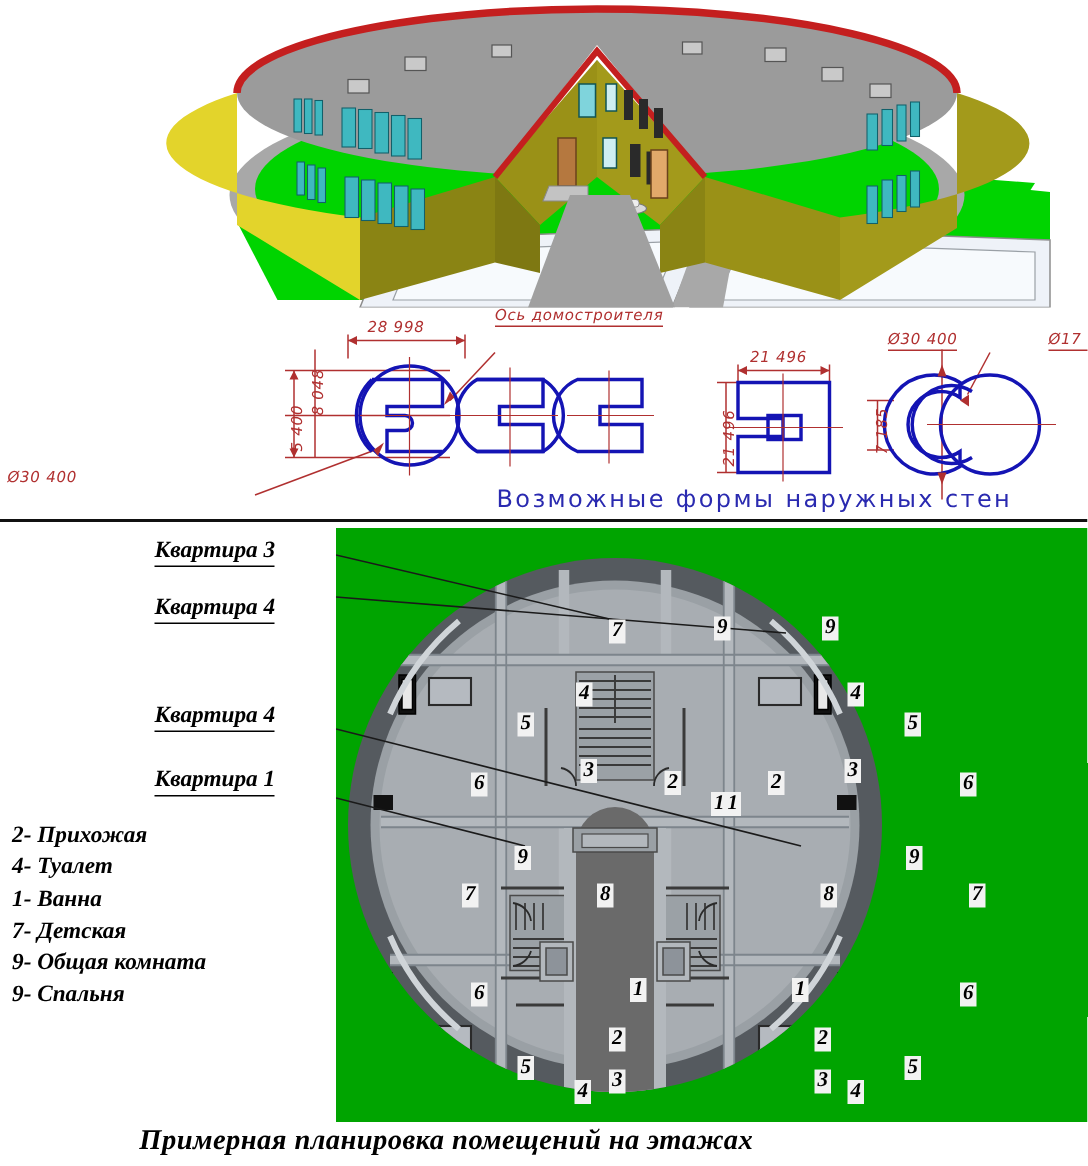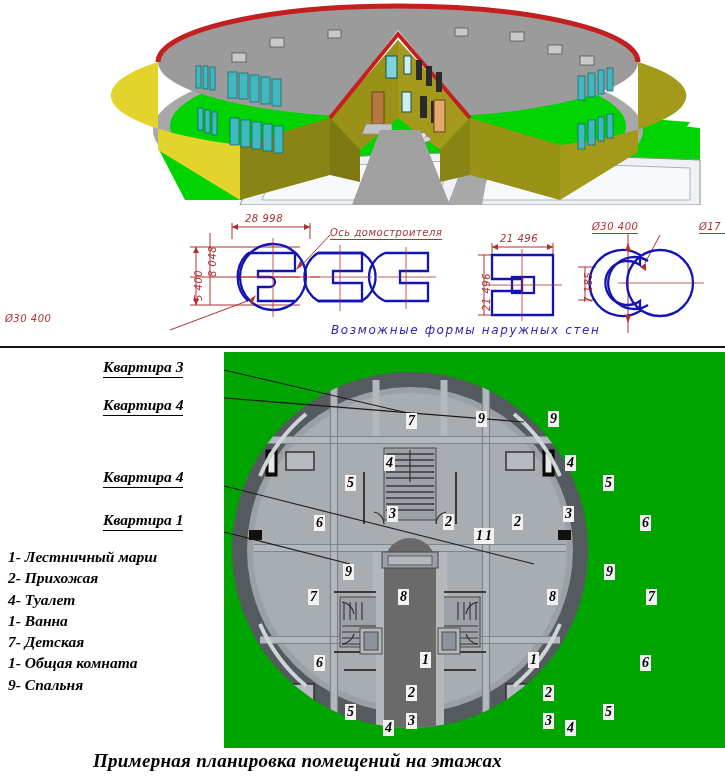--- a/index.html
+++ b/index.html
@@ -10,21 +10,21 @@
   
   #render3d{left:0;top:0;width:725px;height:205px;}
 
   
   #cad{left:0;top:205px;width:725px;height:142px;}
   .cadtext{position:absolute;color:#b03030;font-family:"DejaVu Sans",sans-serif;
            font-style:italic;font-size:10px;letter-spacing:.5px;white-space:nowrap;}
   .cadtext.u{border-bottom:1px solid #b03030;padding-bottom:1px;}
   .cadtext.vert{transform-origin:0 0;}
   #cadcaption{position:absolute;color:#2a2ab0;font-family:"DejaVu Sans",sans-serif;
-              font-style:italic;font-size:12px;letter-spacing:1.6px;white-space:nowrap;}
+              font-size:16px;letter-spacing:1.6px;white-space:nowrap;}
   #divider{position:absolute;left:0;top:346px;width:725px;height:2px;background:#111;}
 
   
   #planwrap{left:0;top:348px;width:725px;height:417px;}
   #greenpanel{position:absolute;left:224px;top:4px;width:501px;height:396px;background:#00a400;}
 
   .apt{position:absolute;font-weight:bold;font-style:italic;font-size:15.5px;
        color:#000;white-space:nowrap;font-family:"Liberation Serif",serif;
        border-bottom:1.6px solid #000;padding-bottom:1px;}
 
@@ -217,21 +217,21 @@
         <polygon points="553,42 547,39 547,45"></polygon>
       <polygon points="628,38 625,46 631,46"></polygon>
         <polygon points="628,118 625,110 631,110"></polygon>
       <polygon points="646,58 640,62 646,66"></polygon>
     </g>
   </svg>
 
   <span class="cadtext vert" style="left:193px;top:96px;transform:rotate(-90deg);">5 400</span>
   <span class="cadtext vert" style="left:207px;top:72px;transform:rotate(-90deg);">8 048</span>
   <span class="cadtext" style="left:245px;top:8px;">28 998</span>
-  <span class="cadtext u" style="left:330px;top:22px;">Ось домостроителя</span>
+  <span class="cadtext u" style="left:330px;top:0;">Ось домостроителя</span>
   <span class="cadtext" style="left:5px;top:108px;">Ø30 400</span>
   <span class="cadtext" style="left:500px;top:28px;">21 496</span>
   <span class="cadtext vert" style="left:481px;top:106px;transform:rotate(-90deg);">21 496</span>
   <span class="cadtext vert" style="left:583px;top:98px;transform:rotate(-90deg);">7 185</span>
   <span class="cadtext u" style="left:592px;top:16px;">Ø30 400</span>
   <span class="cadtext u" style="left:663px;top:16px;margin-left:36px;">Ø17 000</span>
   <span id="cadcaption" style="left:331px;top:118px;">Возможные формы наружных стен</span>
 </div>
 
 <div class="abs" id="divider"></div>
@@ -396,26 +396,25 @@
   </svg>
 
   <div>
     <div class="apt" style="left:103px;top:10px;">Квартира 3</div>
     <div class="apt" style="left:103px;top:48px;">Квартира 4</div>
     <div class="apt" style="left:103px;top:120px;">Квартира 4</div>
     <div class="apt" style="left:103px;top:163px;">Квартира 1</div>
   </div>
 
   <div class="legend">
-    <div>1- Лестничный марш</div>
     <div>2- Прихожая</div>
     <div>4- Туалет</div>
     <div>1- Ванна</div>
     <div>7- Детская</div>
-    <div>1- Общая комната</div>
+    <div>9- Общая комната</div>
     <div>9- Спальня</div>
   </div>
 </div>
 
 <div class="abs" id="roomnums" style="left:0;top:0;width:725px;height:777px;pointer-events:none;">
     <span class="rn" style="left: 406px; top: 413px;">7</span>
     <span class="rn" style="left: 476px; top: 411px;">9</span>
     <span class="rn" style="left: 548px; top: 411px;">9</span>
     <span class="rn" style="left: 384px; top: 455px;">4</span>
     <span class="rn" style="left: 345px; top: 475px;">5</span>

